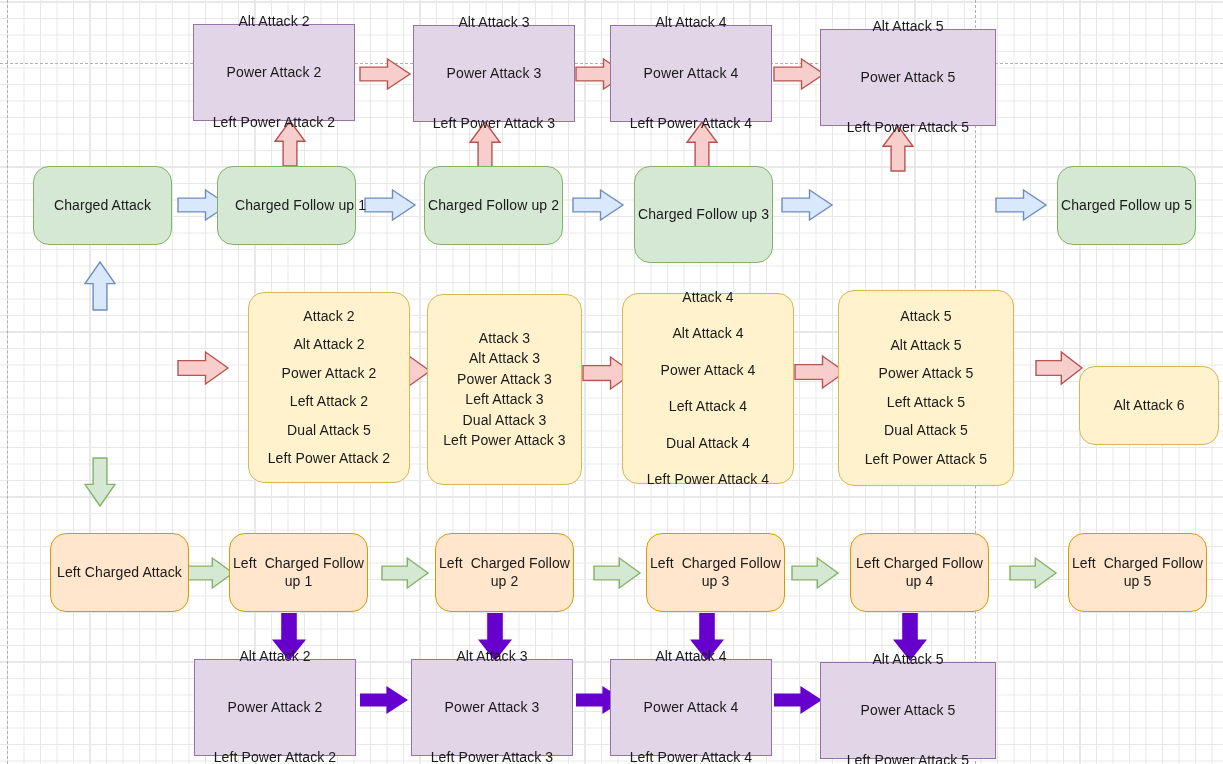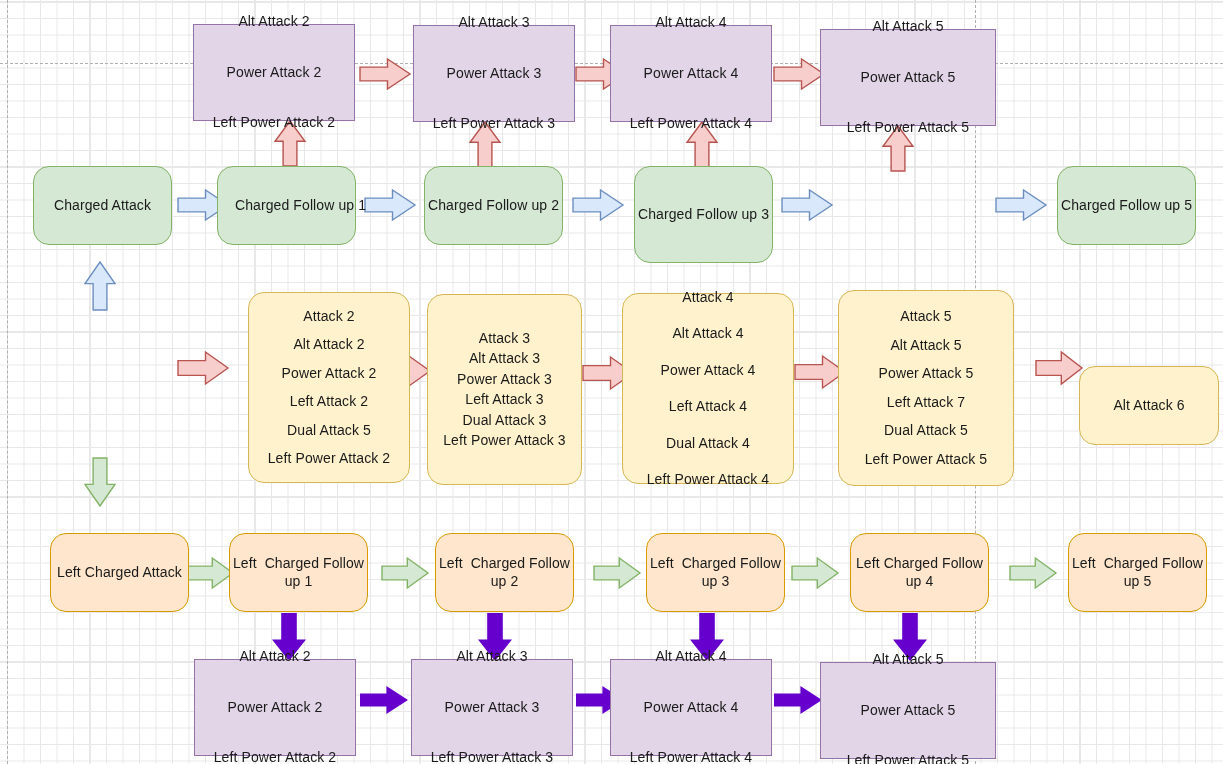--- a/index.html
+++ b/index.html
@@ -228,21 +228,21 @@
       <span class="line">Alt Attack 4</span>
       <span class="line">Power Attack 4</span>
       <span class="line">Left Attack 4</span>
       <span class="line">Dual Attack 4</span>
       <span class="line">Left Power Attack 4</span>
     </div>
     <div class="node fill-yellow shape-rounded" style="left: 838px; top: 290px; width: 176px; height: 196px; gap: 11px;">
       <span class="line">Attack 5</span>
       <span class="line">Alt Attack 5</span>
       <span class="line">Power Attack 5</span>
-      <span class="line">Left Attack 7</span>
+      <span class="line">Left Attack 5</span>
       <span class="line">Dual Attack 5</span>
       <span class="line">Left Power Attack 5</span>
     </div>
     <div class="node fill-yellow shape-rounded" style="left: 1079px; top: 328px; width: 140px; height: 79px; gap: 11px; margin-top: 38px;">
       <span class="line">Alt Attack 6</span>
     </div>
     <div class="node fill-orange shape-rounded" style="left: 44px; top: 533px; width: 139px; height: 79px; margin-left: 6px;">
       <span class="line">Left Charged Attack</span>
     </div>
     <div class="node fill-orange shape-rounded" style="left: 229px; top: 533px; width: 139px; height: 79px;">

